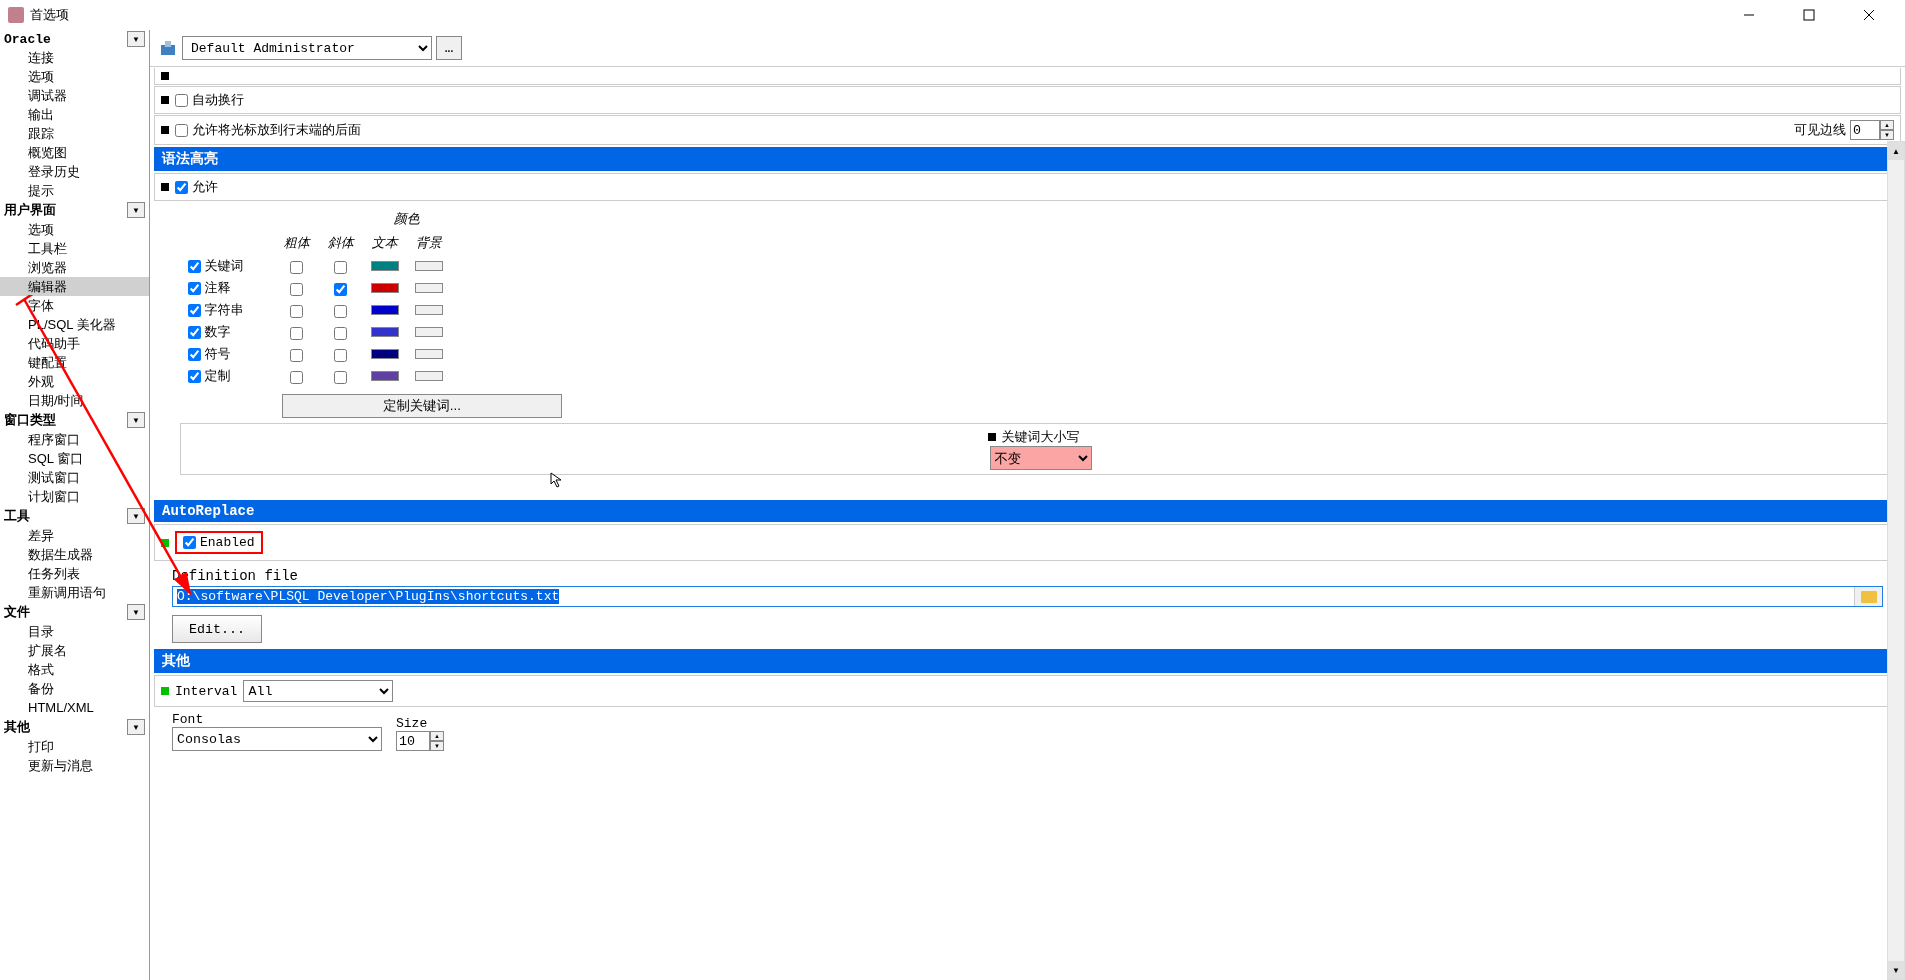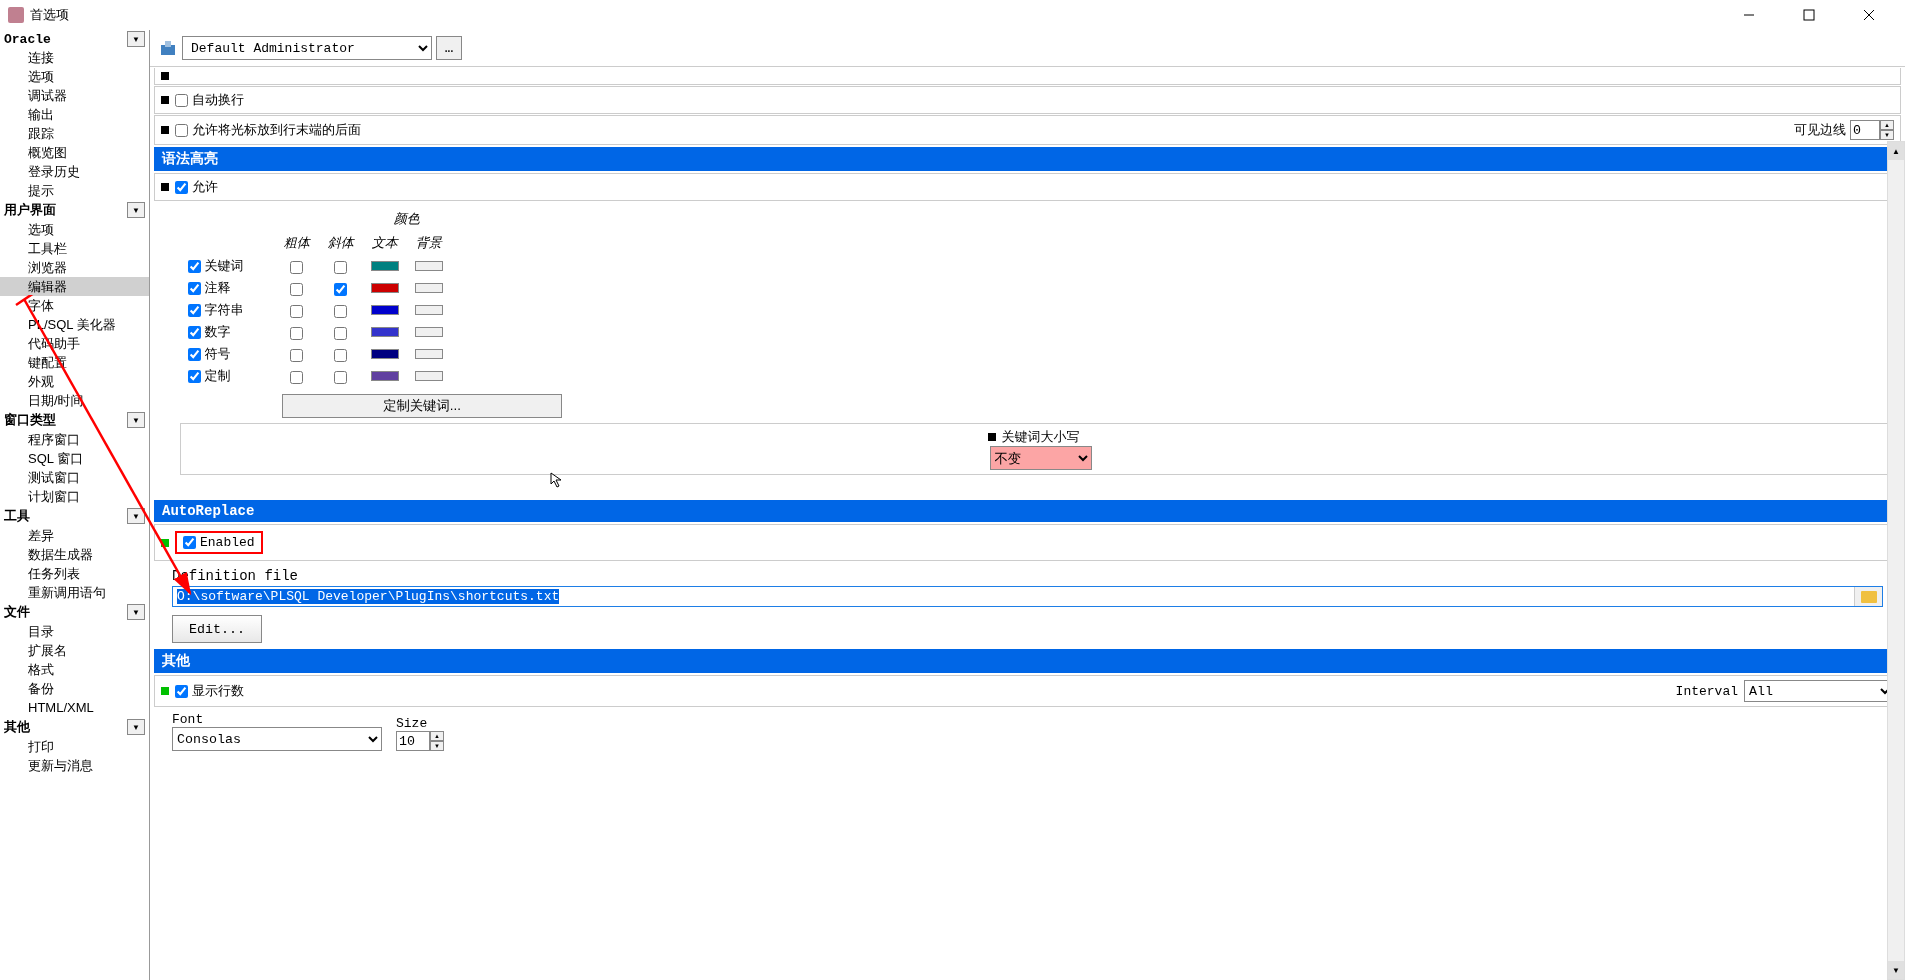--- a/index.html
+++ b/index.html
@@ -351,24 +351,20 @@
             </div>
         </div>
         <button class="edit-btn">Edit...</button>
       </div>
 
       <div class="section-header">其他</div>
 
 
       <div class="row-block">
         <div class="green-sq"></div>
-        <label class="row-inline" style="flex:1;">
-            <input type="checkbox" checked="" style=""> 
-            <span>显示行数</span>
-          </label>
         <div class="interval-row">
           <span class="mono">Interval</span>
           <select><option>All</option></select>
         </div>
       </div>
 
       <div class="font-section">
         <div class="col">
           <span class="mono">Font</span>
           <select style="width:210px;"><option>Consolas</option></select>

